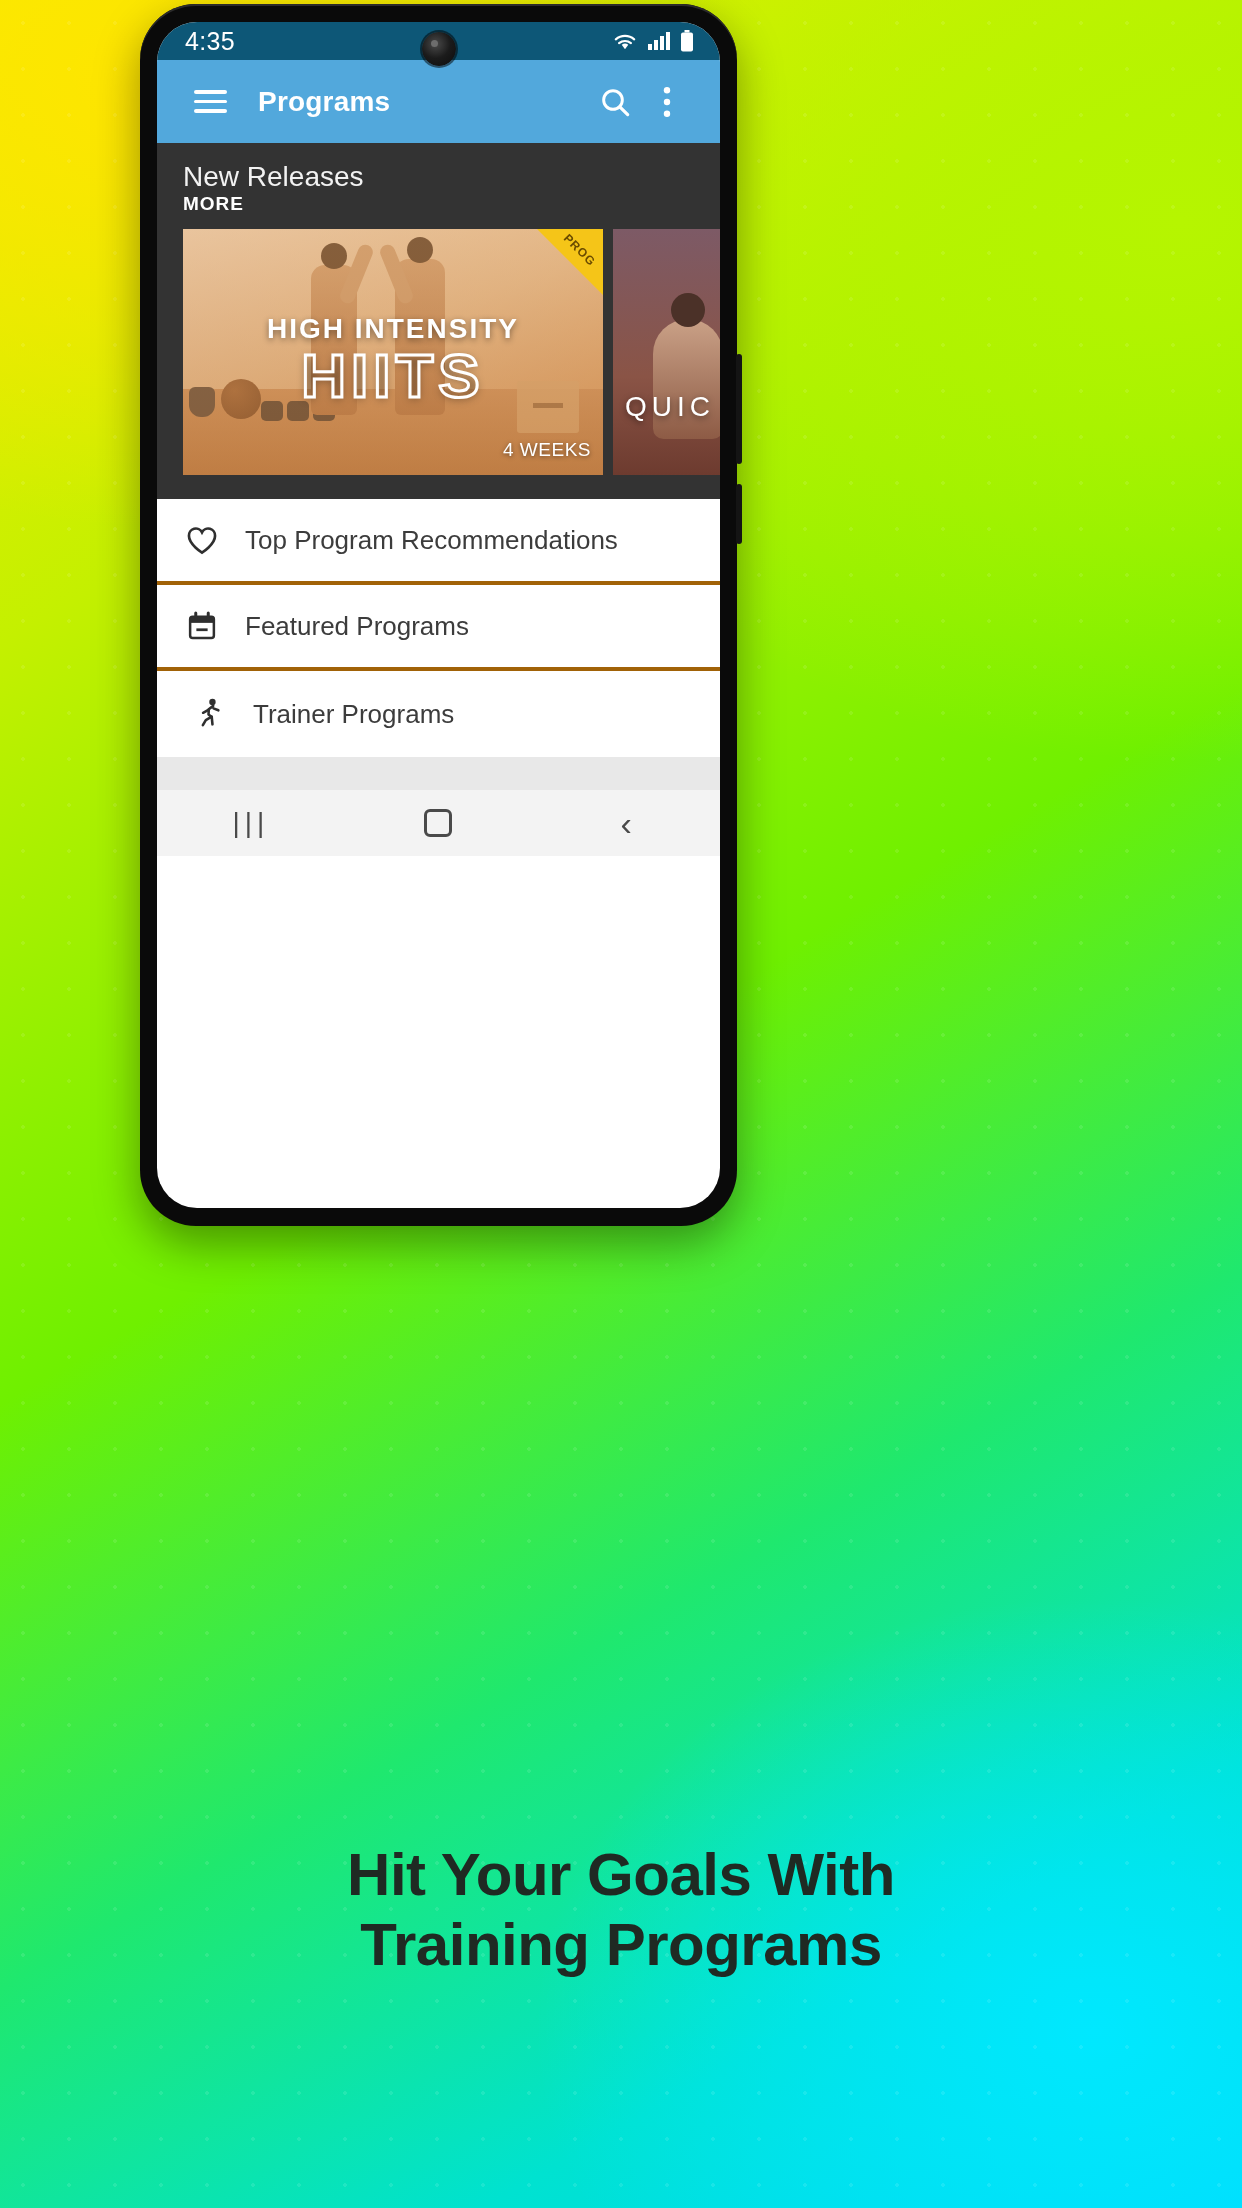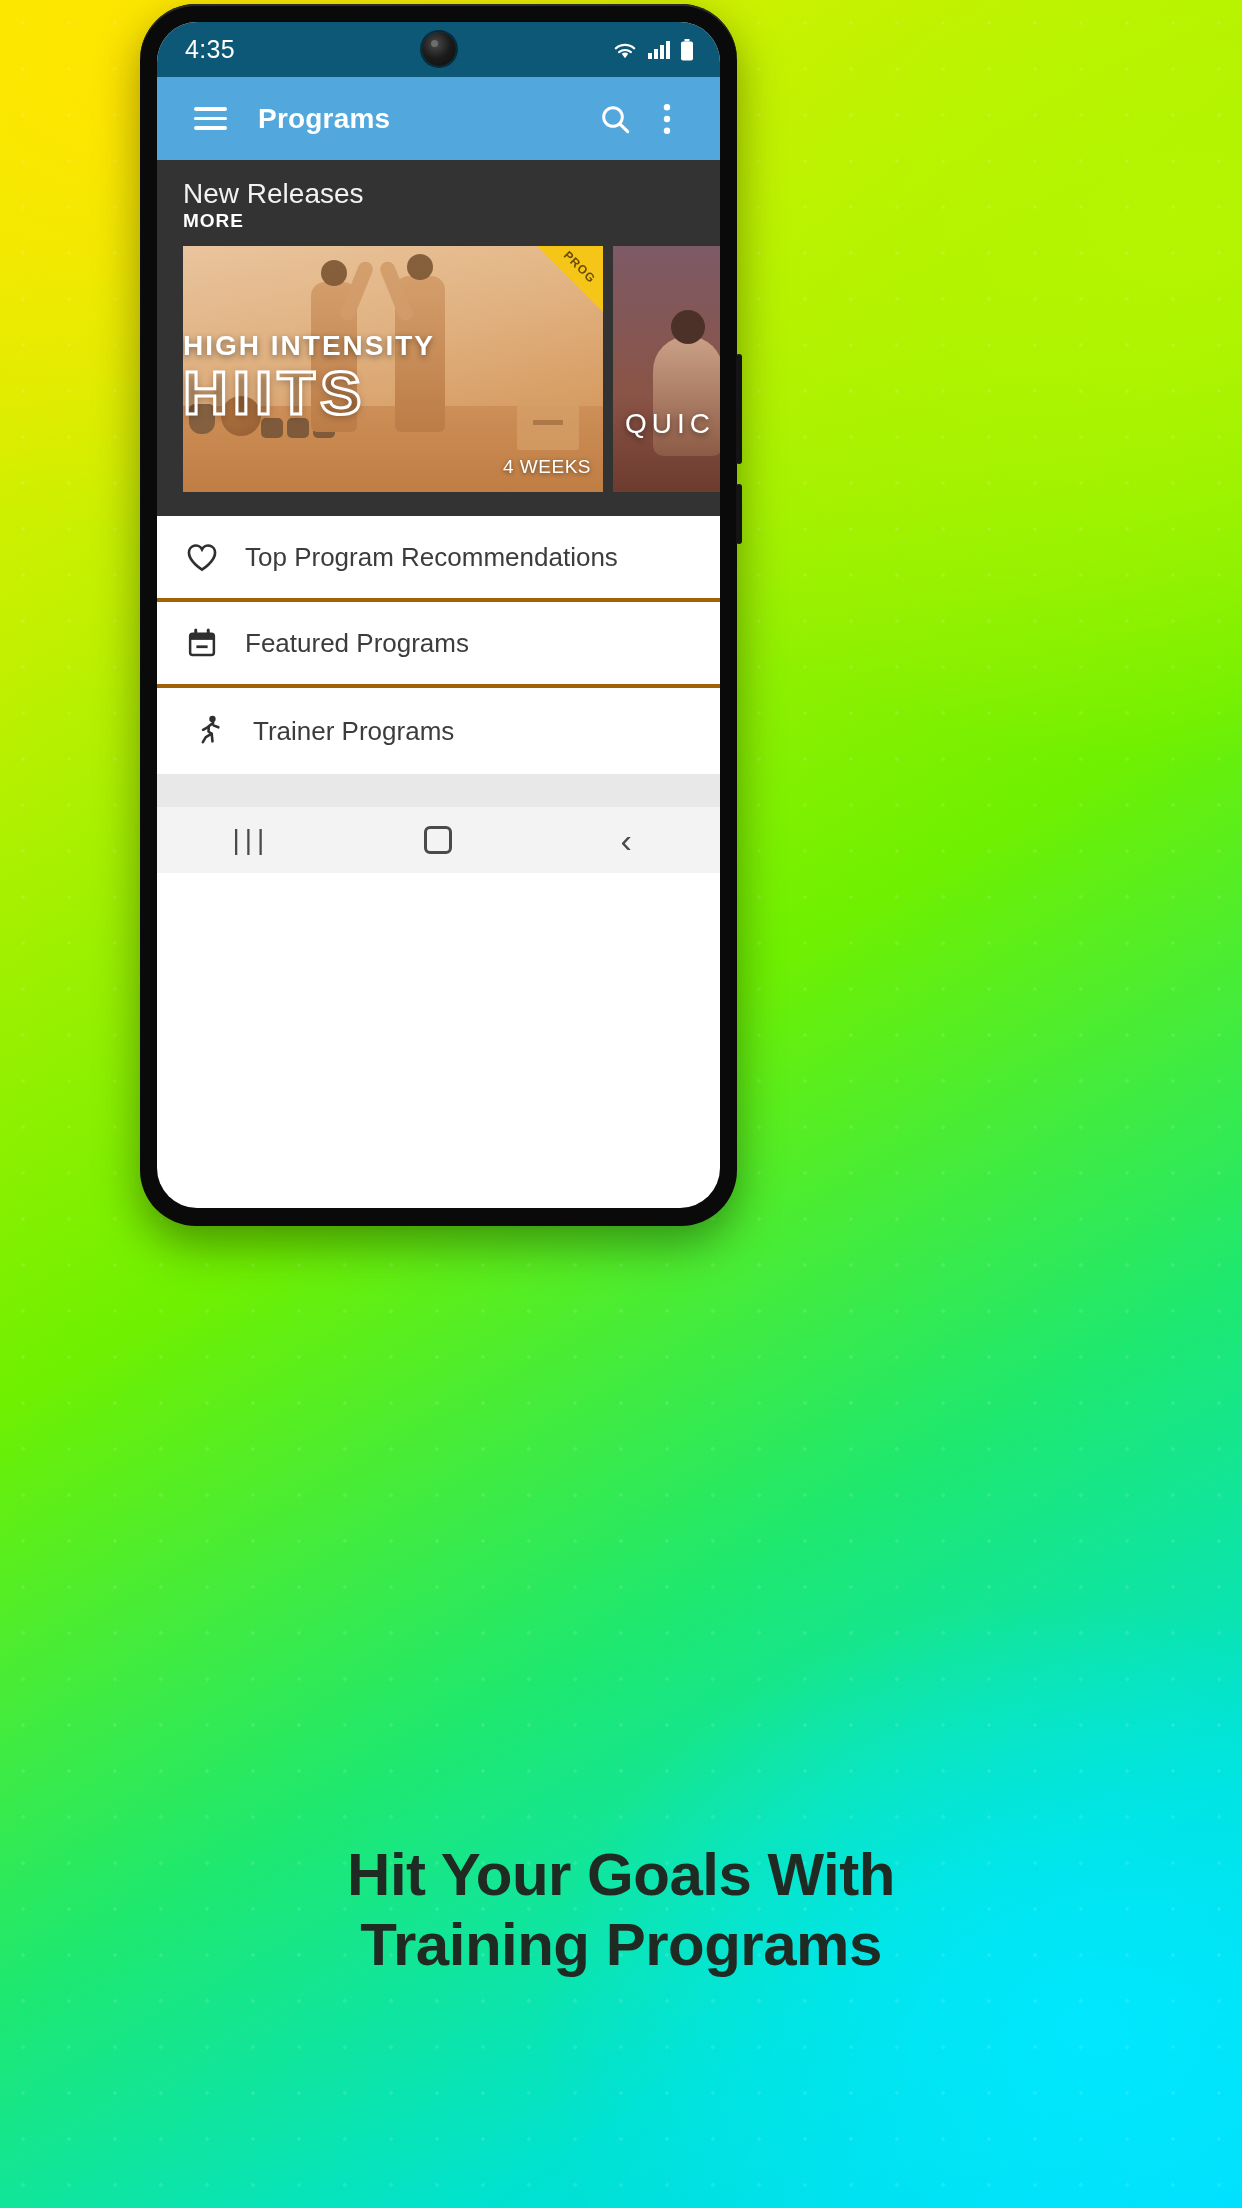--- a/index.html
+++ b/index.html
@@ -37,21 +37,21 @@
   .phone:after { top:480px; height:60px; }
 
   .screen {
     position:relative; width:100%; height:100%;
     border-radius:40px; overflow:hidden; background:#fff;
     display:flex; flex-direction:column;
   }
 
   
   .statusbar {
-    height:55px; background:#0d5777; color:#fff;
+    height:38px; background:#0d5777; color:#fff;
     display:flex; align-items:center; justify-content:space-between;
     padding:0 26px 0 28px; position:relative; flex:0 0 auto;
   }
   .clock { font-size:25px; letter-spacing:.3px; }
   .camera {
     position:absolute; left:50%; top:27px; transform:translate(-50%,-50%);
     width:34px; height:34px; border-radius:50%;
     background:radial-gradient(circle at 40% 35%, #4a4a4a 0%, #1b1b1b 48%, #0c0c0c 100%);
     box-shadow:0 0 0 2px rgba(0,0,0,.5);
   }
@@ -91,21 +91,21 @@
     width:26px; height:26px; border-radius:50%; background:#3a2a1e; }
   .arm { position:absolute; width:15px; border-radius:8px; background:#c8a079; }
   .arm.l { left:166px; bottom:170px; height:62px; transform:rotate(22deg); }
   .arm.r { left:206px; bottom:170px; height:62px; transform:rotate(-22deg); }
   .ball { position:absolute; left:38px; bottom:56px; width:40px; height:40px; border-radius:50%;
     background:radial-gradient(circle at 34% 30%,#8b5a35,#5b3820); }
   .kettle { position:absolute; left:6px; bottom:58px; width:26px; height:30px; border-radius:6px 6px 12px 12px; background:#3a3a3a; }
   .dumb { position:absolute; bottom:54px; width:22px; height:20px; border-radius:5px; background:#2f2f2f; }
   .dumb.d1{left:78px;} .dumb.d2{left:104px;} .dumb.d3{left:130px;}
   .hero-tint { position:absolute; inset:0; background:linear-gradient(180deg, rgba(226,160,97,.45), rgba(204,128,62,.5)); }
-  .hero-text { position:absolute; left:0; right:0; top:84px; }
+  .hero-text { position:absolute; left:0; right:0; top:84px; text-align:center; }
   .hero-text .l1 {
     color:#fff; font-size:28px; font-weight:bold; letter-spacing:2px;
     text-shadow:0 2px 6px rgba(0,0,0,.45);
   }
   .hero-text .l2 {
     color:rgba(255,255,255,.96); font-size:62px; font-weight:bold; letter-spacing:5px; line-height:1;
     margin-top:0;
     -webkit-text-stroke:3px #fff; color:transparent;
     text-shadow:0 2px 8px rgba(0,0,0,.35);
   }

